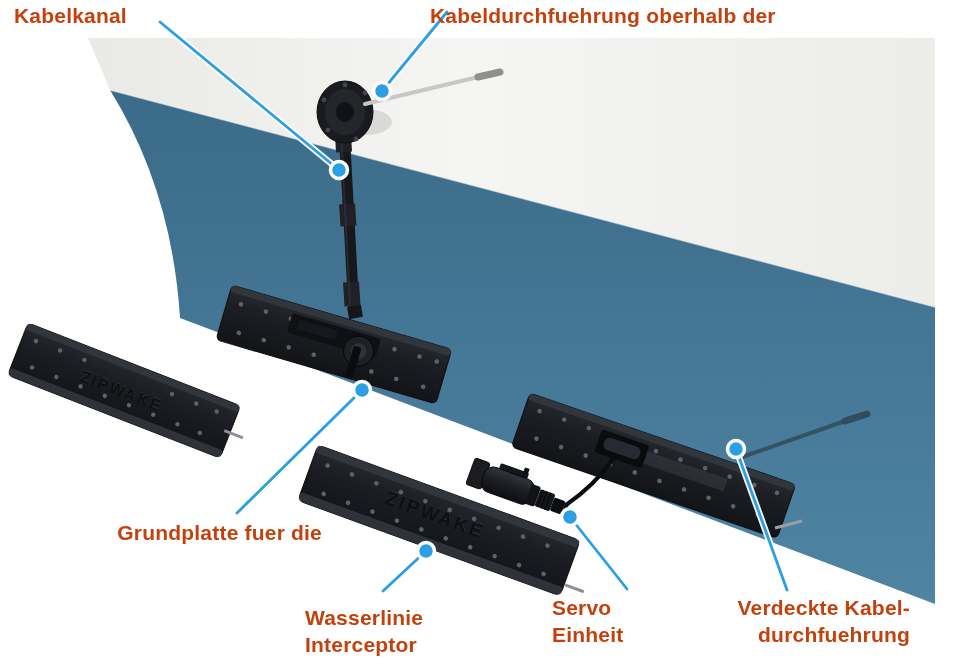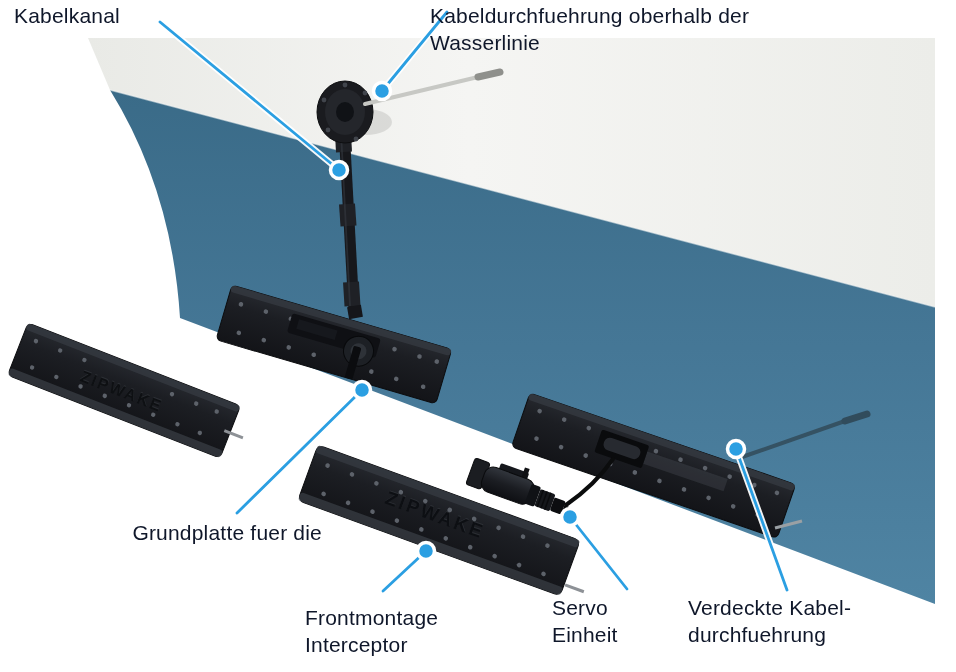--- a/index.html
+++ b/index.html
@@ -1,27 +1,27 @@
 <!DOCTYPE html>
 <html><head>
 <meta charset="utf-8">
 <style>
   html,body{margin:0;padding:0;background:#ffffff;}
   #page{position:relative;width:956px;height:672px;background:#ffffff;overflow:hidden;
         font-family:"Liberation Sans",sans-serif;}
   #art{position:absolute;left:0;top:0;width:956px;height:672px;}
-  .callout-label{position:absolute;font-weight:400;font-size:21px;line-height:27px;
-        color:#0f172a;letter-spacing:.2px;white-space:nowrap;}
+  .callout-label{position:absolute;font-weight:700;font-size:21px;line-height:27px;
+        color:#c2410c;letter-spacing:.2px;white-space:nowrap;}
   .callout-label span{display:block;}
   #lbl-kabelkanal{left:14px;top:2px;}
   #lbl-gland{left:430px;top:2px;width:500px;}
   #lbl-baseplate{left:38px;top:519px;width:284px;text-align:right;}
   #lbl-front{left:305px;top:604px;text-align:left;}
   #lbl-servo{left:552px;top:594px;width:112px;text-align:left;}
-  #lbl-verdeckte{left:688px;top:594px;width:222px;text-align:left;}
+  #lbl-verdeckte{left:688px;top:594px;width:222px;text-align:right;}
   .plate-logo{font-family:"Liberation Sans",sans-serif;font-weight:700;}
 </style>
 </head>
 <body>
 
 <div id="page">
 
   <svg id="art" viewBox="0 0 956 672">
     <defs>
       <linearGradient id="gradTop" x1="88" y1="0" x2="935" y2="0" gradientUnits="userSpaceOnUse">
@@ -234,27 +234,26 @@
       <circle cx="570" cy="517" r="8.5"></circle>
       <circle cx="736" cy="449" r="8.5"></circle>
     </g>
   </svg>
 
   <div id="lbl-kabelkanal" class="callout-label">
     <span>Kabelkanal</span>
   </div>
   <div id="lbl-gland" class="callout-label">
     <span>Kabeldurchfuehrung oberhalb der</span>
-    <span>Wasserlinie</span>
   </div>
   <div id="lbl-baseplate" class="callout-label">
     <span>Grundplatte fuer die</span>
   </div>
   <div id="lbl-front" class="callout-label">
-    <span>Frontmontage</span>
+    <span>Wasserlinie</span>
     <span>Interceptor</span>
   </div>
   <div id="lbl-servo" class="callout-label">
     <span>Servo</span>
     <span>Einheit</span>
   </div>
   <div id="lbl-verdeckte" class="callout-label">
     <span>Verdeckte Kabel-</span>
     <span>durchfuehrung</span>
   </div>

